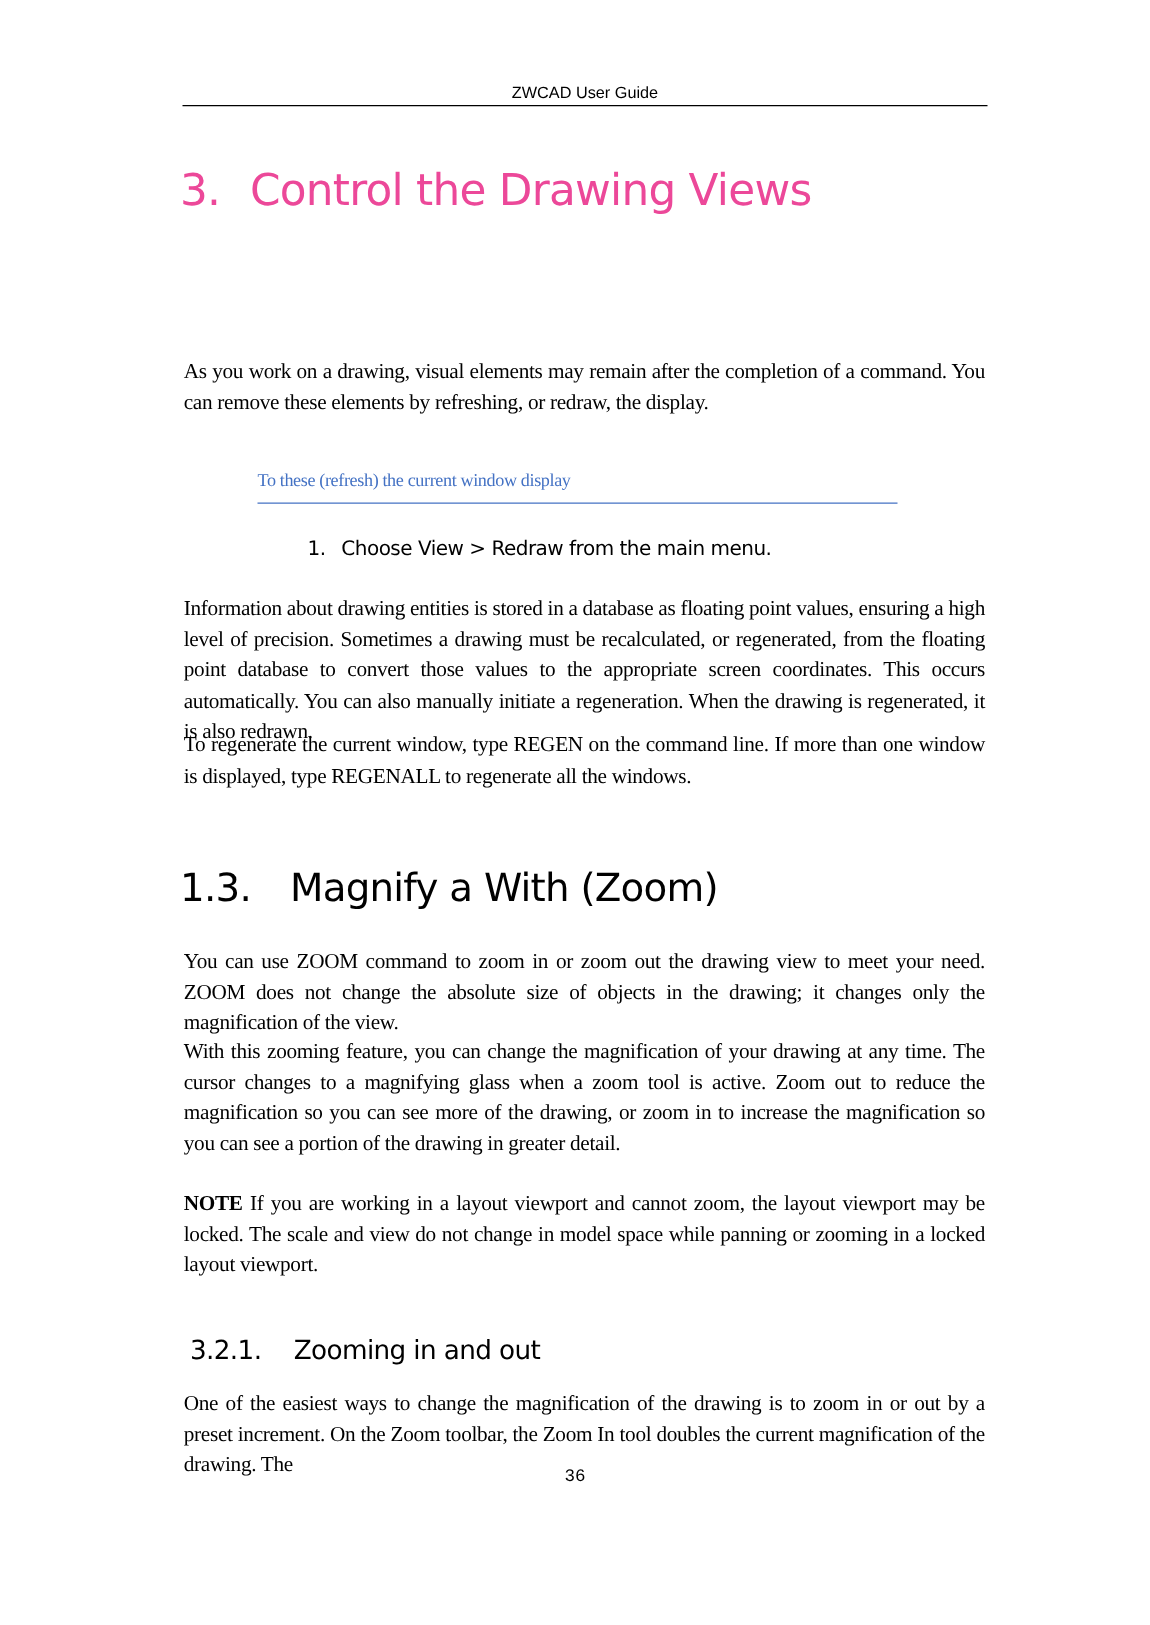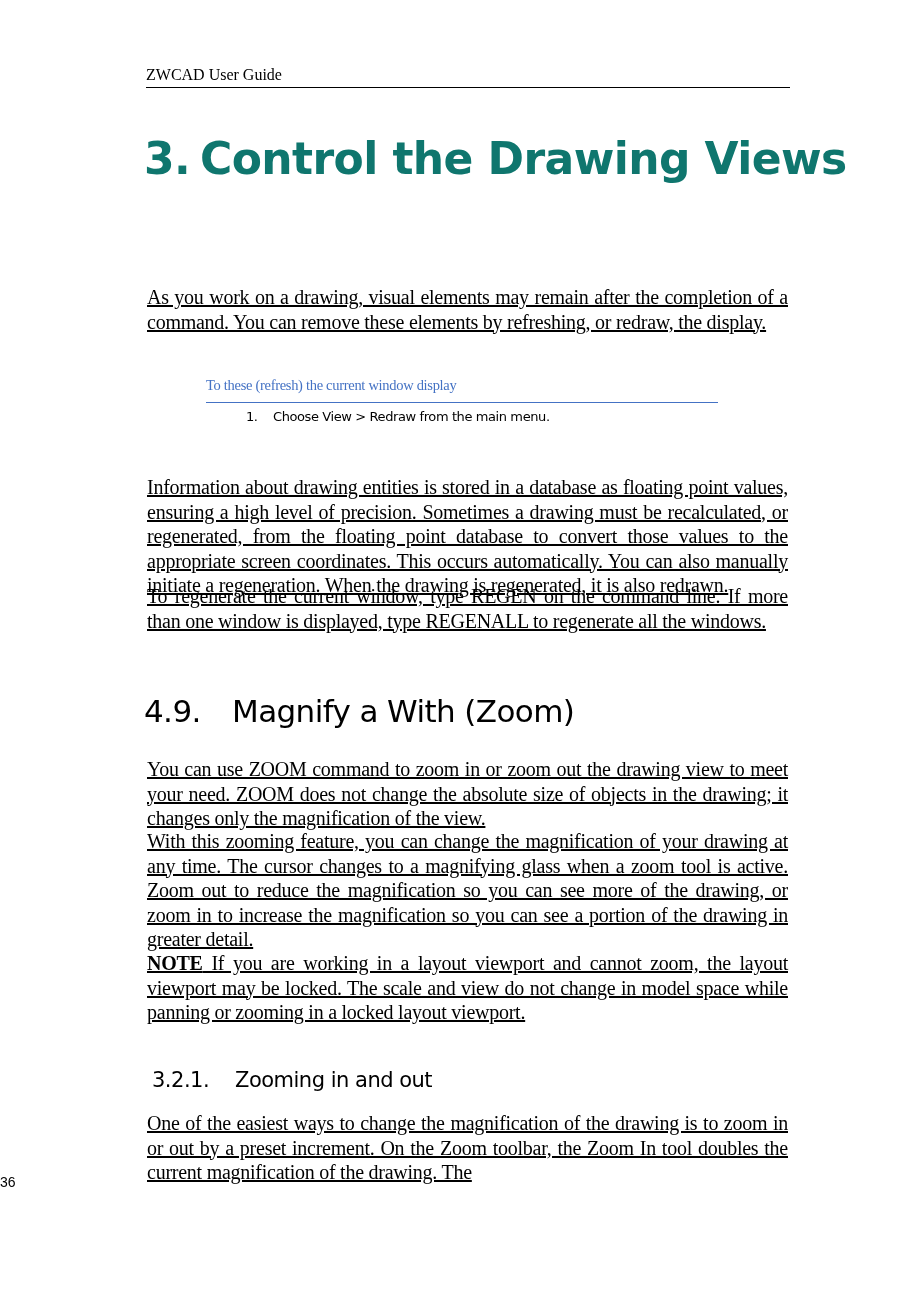--- a/index.html
+++ b/index.html
@@ -1,59 +1,59 @@
 <!DOCTYPE html>
 <html><head>
 <meta charset="utf-8">
 <style>
   html, body { margin: 0; padding: 0; background: #ffffff; }
   body { width: 920px; height: 1300px; position: relative; overflow: hidden; color: #000; }
   .page { position: absolute; left: 0; top: 0; width: 920px; height: 1300px; background: #fff; }
   .running-header {
     position: absolute; left: 146px; top: 66px; width: 644px;
-    font-family: Liberation Serif, serif; font-size: 16px;
+    text-align: center; font-family: Liberation Sans, sans-serif; font-size: 13px;
     padding-bottom: 3px; border-bottom: 1.5px solid #000;
   }
   .h1 {
     position: absolute; left: 144px; top: 133px;
-    font-family: "DejaVu Sans", sans-serif; font-size: 44px; color: #0f766e;
-    letter-spacing: -0.6px; white-space: nowrap; font-weight: bold;
+    font-family: "DejaVu Sans", sans-serif; font-size: 35px; color: #ec4899;
+    letter-spacing: -0.6px; white-space: nowrap;
   }
   .h1 .num { display: inline-block; width: 56px; }
   .h2 {
     position: absolute; left: 144px;
     font-family: "DejaVu Sans", sans-serif; font-size: 31px; color: #000;
     letter-spacing: -0.6px; white-space: nowrap;
   }
   .h2 .num { display: inline-block; width: 88px; }
   .h3 {
     position: absolute; left: 152px;
     font-family: "DejaVu Sans", sans-serif; font-size: 21px; color: #000;
     letter-spacing: -0.5px; white-space: nowrap;
   }
   .h3 .num { display: inline-block; width: 83px; }
   .para {
     position: absolute; left: 147px; width: 641px;
-    font-family: "Liberation Serif", serif; font-size: 20px; line-height: 24.5px;
-    text-align: justify; letter-spacing: -0.25px; text-decoration: underline;
+    font-family: "Liberation Serif", serif; font-size: 17px; line-height: 24.5px;
+    text-align: justify; letter-spacing: -0.25px;
   }
   .para b { font-weight: bold; }
   .proc-title {
     position: absolute; left: 206px; top: 377px; width: 512px;
     font-family: "Liberation Serif", serif; font-size: 14.5px; color: #4472c4;
     padding-bottom: 8px; border-bottom: 1.5px solid #4472c4; letter-spacing: -0.3px;
   }
   .step {
-    position: absolute; left: 246px; top: 409px;
-    font-family: "DejaVu Sans", sans-serif; font-size: 13px; letter-spacing: -0.4px;
+    position: absolute; left: 246px; top: 429px;
+    font-family: "DejaVu Sans", sans-serif; font-size: 16px; letter-spacing: -0.4px;
   }
   .step .num { display: inline-block; width: 27px; }
   .page-number {
-    position: absolute; left: 0; width: 920px; top: 1174px; text-align: left;
-    font-family: Liberation Sans, sans-serif; font-size: 14px;
+    position: absolute; left: 0; width: 920px; top: 1174px; text-align: center;
+    font-family: Liberation Mono, monospace; font-size: 14px;
   }
 </style>
 </head>
 <body>
 
 <div class="page">
 
   <div class="running-header">ZWCAD User Guide</div>
 
   <div class="h1">
@@ -67,21 +67,21 @@
 
   <div class="step">
     <span class="num">1.</span><span>Choose View &gt; Redraw from the main menu.</span>
   </div>
 
   <div class="para" style="top:475px;">Information about drawing entities is stored in a database as floating point values, ensuring a high level of precision. Sometimes a drawing must be recalculated, or regenerated, from the floating point database to convert those values to the appropriate screen coordinates. This occurs automatically. You can also manually initiate a regeneration. When the drawing is regenerated, it is also redrawn.</div>
 
   <div class="para" style="top:584px;">To regenerate the current window, type REGEN  on the command line.  If more than one window is displayed, type REGENALL to regenerate all the windows.</div>
 
   <div class="h2" style="top:693px;">
-    <span class="num">4.9.</span><span>Magnify a With (Zoom)</span>
+    <span class="num">1.3.</span><span>Magnify a With (Zoom)</span>
   </div>
 
   <div class="para" style="top:757px;">You can use ZOOM command to zoom in or zoom out the drawing view to meet your need. ZOOM does not change the absolute size of objects in the drawing; it changes only the magnification of the view.</div>
 
   <div class="para" style="top:829px;">With this zooming feature, you can change the magnification of your drawing at any time. The cursor changes to a magnifying glass when a zoom tool is active. Zoom out to reduce the magnification so you can see more of the drawing, or zoom in to increase the magnification so you can see a portion of the drawing in greater detail.</div>
 
   <div class="para" style="top:951px;">
     <b>NOTE</b><span> If you are working in a layout viewport and cannot zoom, the layout viewport may be locked. The scale and view do not change in model space while panning or zooming in a locked layout viewport.</span>
   </div>
 

